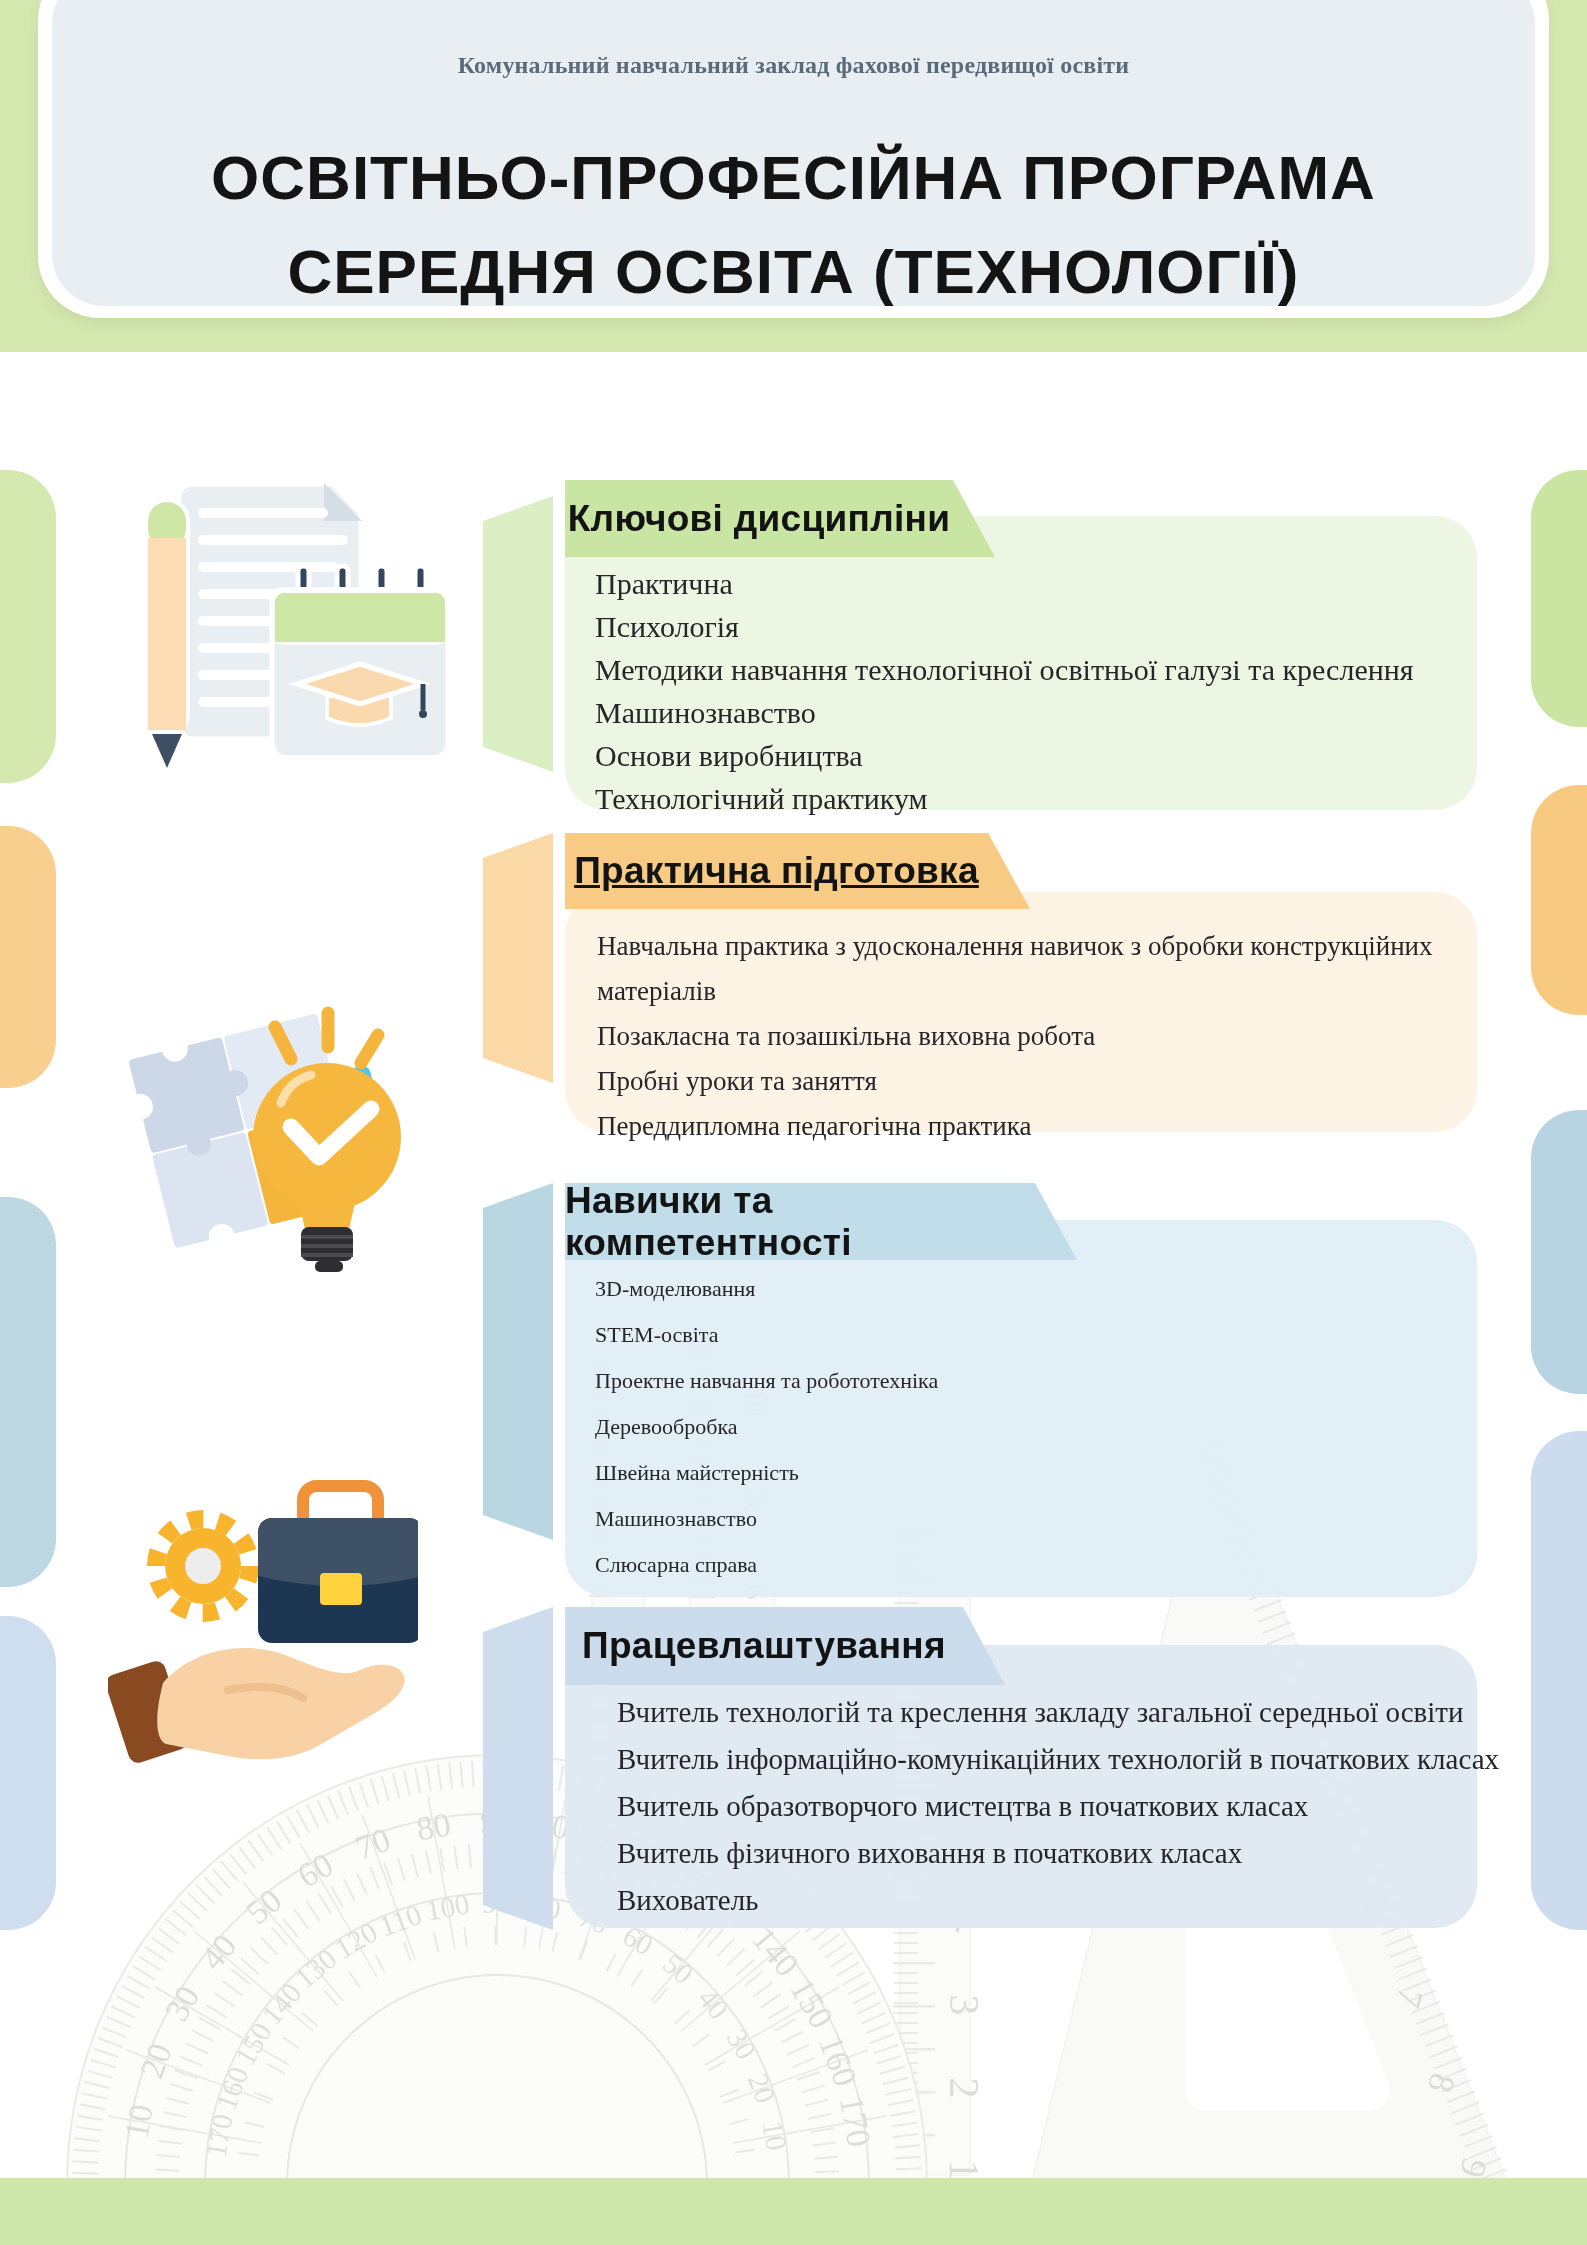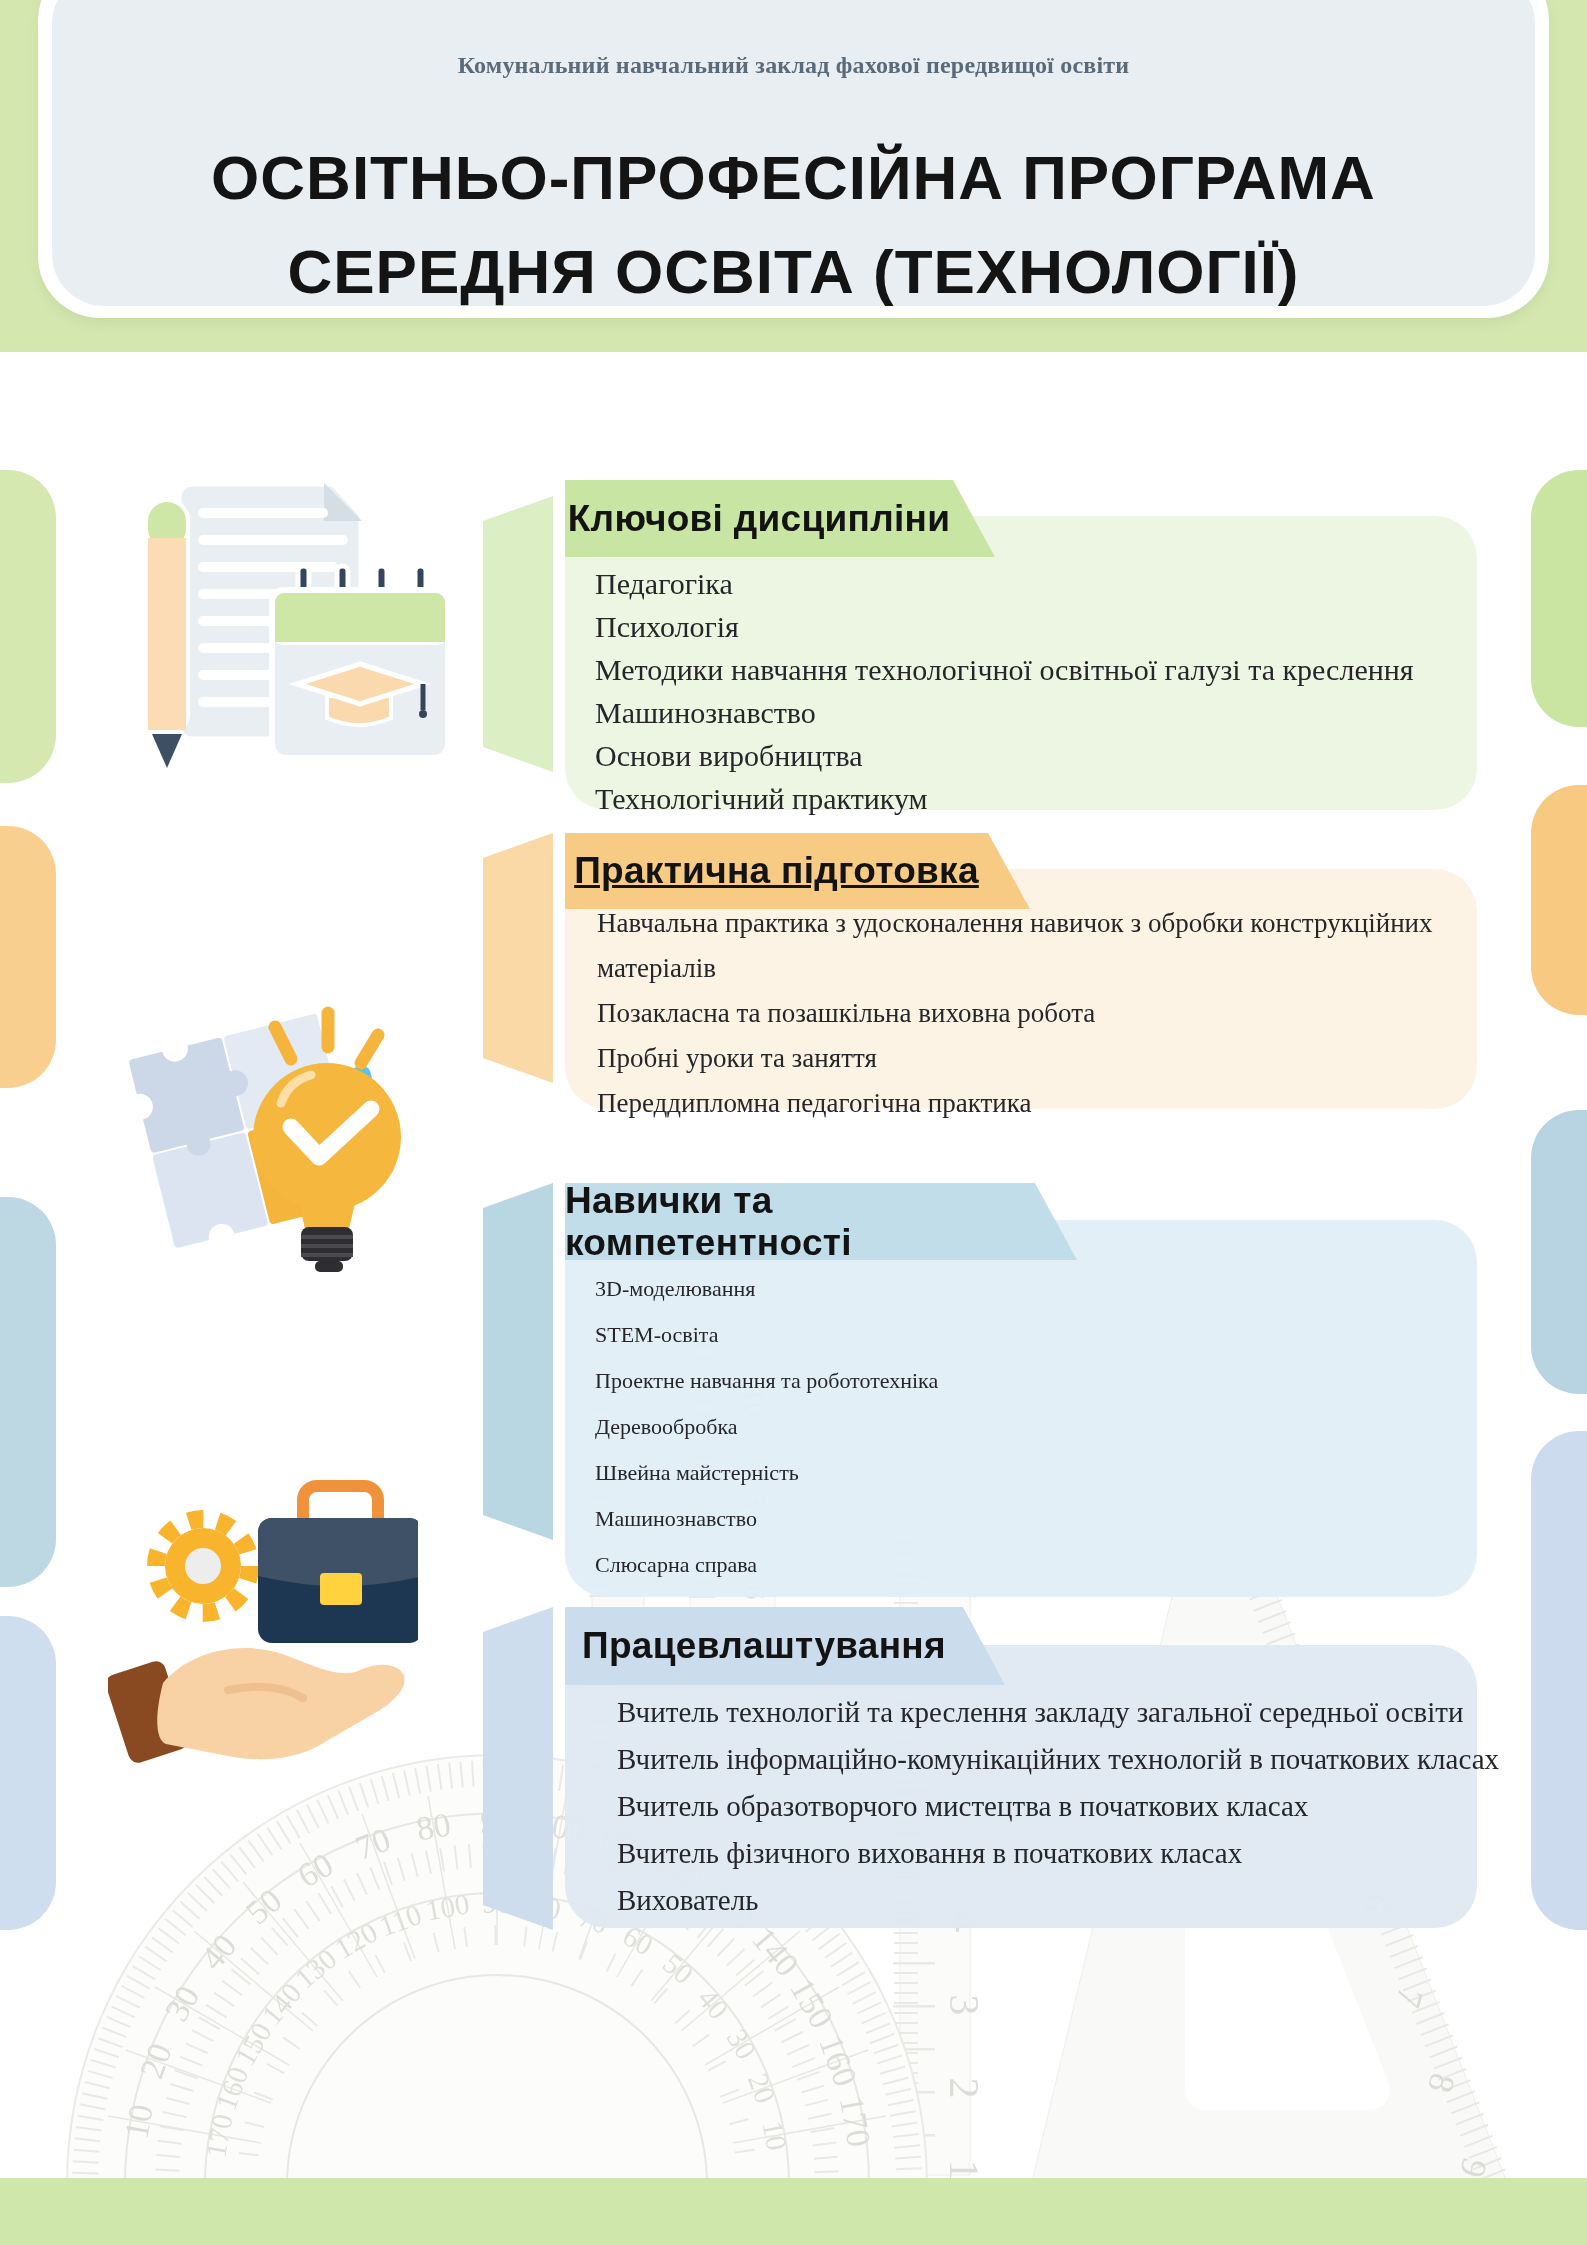--- a/index.html
+++ b/index.html
@@ -29,21 +29,21 @@
   .panel ul{list-style:none;margin:0;padding:0;color:#26262a;}
   .panel li{padding:0;}
 
   .s1-strip{top:496px;height:276px;background:#dcefc4;}
   .s1-tab{top:480px;height:77px;width:430px;background:#c9e5a3;}
   .s1-panel{top:516px;height:294px;background:rgba(236,246,224,.95);}
   .s1-panel ul{padding:46px 30px 0 30px;font-size:30px;line-height:43px;white-space:nowrap;}
 
   .s2-strip{top:833px;height:250px;background:#fad9a6;}
   .s2-tab{top:833px;height:76px;width:465px;background:#f8cb85;text-decoration:underline;}
-  .s2-panel{top:869px;height:240px;background:rgba(253,243,227,.96);}
+  .s2-panel{top:892px;height:240px;background:rgba(253,243,227,.96);}
   .s2-panel ul{padding:32px 30px 0 32px;font-size:27px;line-height:45px;max-width:900px;}
 
   .s3-strip{top:1183px;height:357px;background:#b9d6e3;}
   .s3-tab{top:1183px;height:77px;width:512px;background:#c1dde9;}
   .s3-panel{top:1220px;height:377px;background:rgba(224,238,246,.93);}
   .s3-panel ul{padding:46px 20px 0 30px;font-size:22px;line-height:46px;white-space:nowrap;}
 
   .s4-strip{top:1607px;height:323px;background:#cdddee;}
   .s4-tab{top:1607px;height:78px;width:440px;background:#cbdcec;}
   .s4-panel{top:1645px;height:283px;background:rgba(223,233,242,.95);}
@@ -180,21 +180,21 @@
   <div class="abs edge-l el3"></div>
   <div class="abs edge-l el4"></div>
   <div class="abs edge-r er1"></div>
   <div class="abs edge-r er2"></div>
   <div class="abs edge-r er3"></div>
   <div class="abs edge-r er4"></div>
 
   <div class="abs strip s1-strip"></div>
   <div class="abs panel s1-panel">
     <ul>
-      <li>Педагогіка</li>
+      <li>Практична</li>
       <li>Психологія</li>
       <li>Методики навчання технологічної освітньої галузі та креслення</li>
       <li>Машинознавство</li>
       <li>Основи виробництва</li>
       <li>Технологічний практикум</li>
     </ul>
   </div>
   <div class="abs tab s1-tab">
     <span>Ключові дисципліни</span>
   </div>

